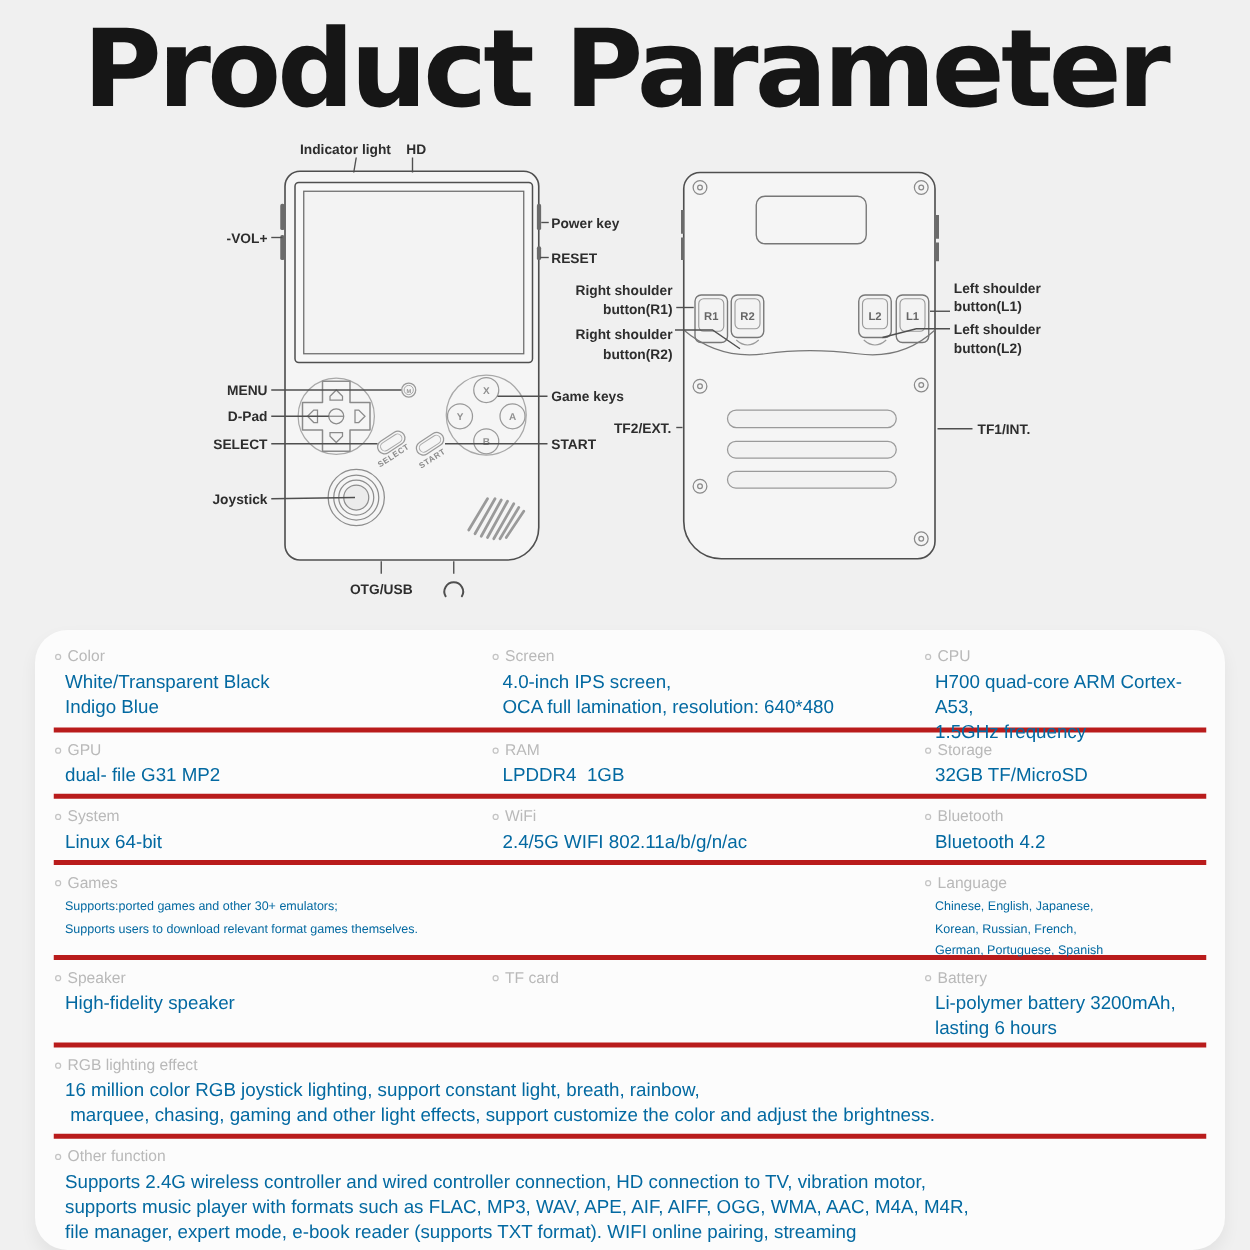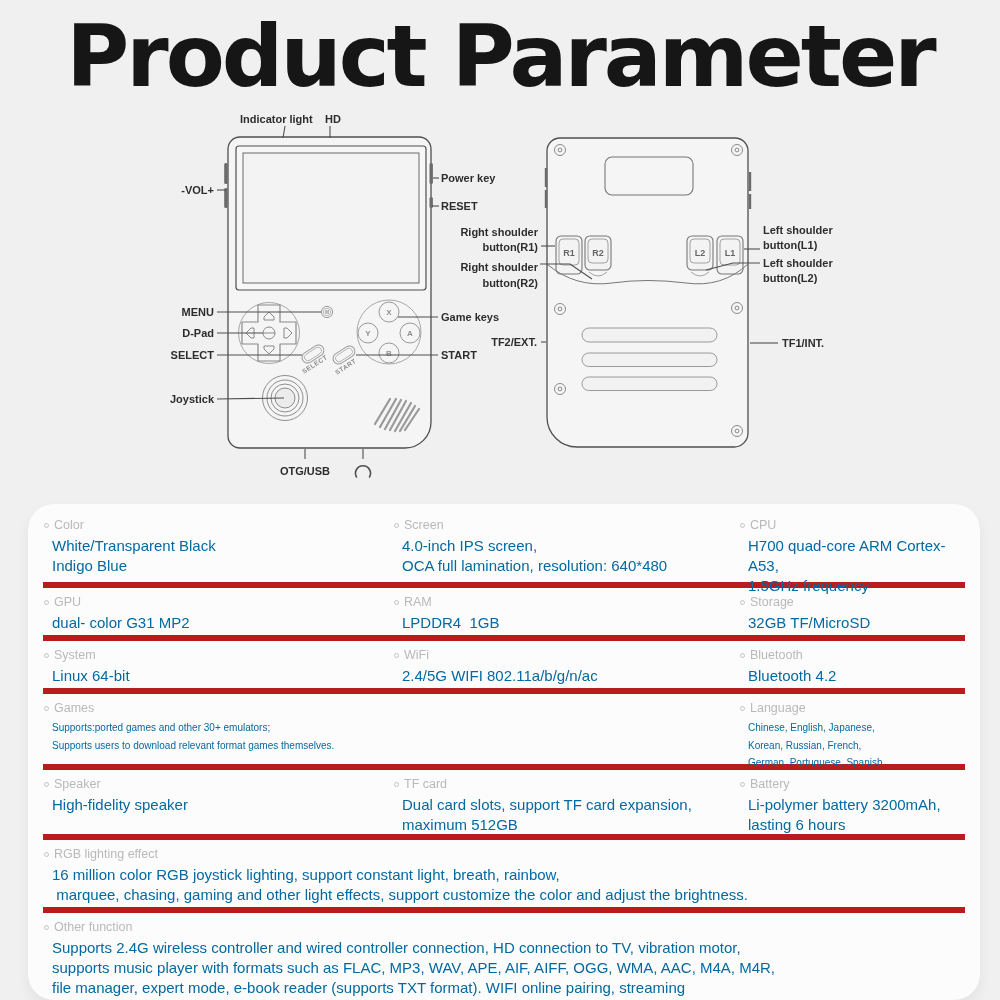--- a/index.html
+++ b/index.html
@@ -23,21 +23,21 @@
 
   .card{
     position:absolute;left:28px;top:504px;width:952px;height:496px;
     background:#fcfcfc;border-radius:26px;
     box-shadow:0 7px 14px rgba(0,0,0,.06);
   }
   .row{
     box-sizing:border-box;margin:0 15px;padding:6px 1px 0 1px;display:grid;
   }
   .row.first{padding-top:13px;}
-  .row:not(.first){border-top:6px solid #b91c1c;}
+  .row:not(.first){border-top:4px solid #b91c1c;}
   .r1{height:78px;grid-template-columns:350px 346px 1fr;}
   .r2{height:53px;grid-template-columns:350px 346px 1fr;}
   .r3{height:53px;grid-template-columns:350px 346px 1fr;}
   .r4{height:76px;grid-template-columns:696px 1fr;}
   .r5{height:70px;grid-template-columns:350px 346px 1fr;}
   .r6{height:73px;grid-template-columns:1fr;}
   .r7{height:93px;grid-template-columns:1fr;}
   .spec-label{
     display:flex;align-items:center;gap:5px;height:16px;
     font-size:12.5px;color:#b9b9b9;
@@ -260,21 +260,21 @@
 1.5GHz frequency</div>
     </div>
   </div>
 
   <div class="row r2">
     <div class="cell">
       <div class="spec-label">
           <span class="dot"></span>
           <span>GPU</span>
         </div>
-      <div class="spec-value">dual- color G31 MP2</div>
+      <div class="spec-value">dual- file G31 MP2</div>
     </div>
     <div class="cell">
       <div class="spec-label">
           <span class="dot"></span>
           <span>RAM</span>
         </div>
       <div class="spec-value">LPDDR4&nbsp; 1GB</div>
     </div>
     <div class="cell">
       <div class="spec-label">
@@ -335,22 +335,20 @@
           <span class="dot"></span>
           <span>Speaker</span>
         </div>
       <div class="spec-value">High-fidelity speaker</div>
     </div>
     <div class="cell">
       <div class="spec-label">
           <span class="dot"></span>
           <span>TF card</span>
         </div>
-      <div class="spec-value">Dual card slots, support TF card expansion,
-maximum 512GB</div>
     </div>
     <div class="cell">
       <div class="spec-label">
           <span class="dot"></span>
           <span>Battery</span>
         </div>
       <div class="spec-value">Li-polymer battery 3200mAh,
 lasting 6 hours</div>
     </div>
   </div>

